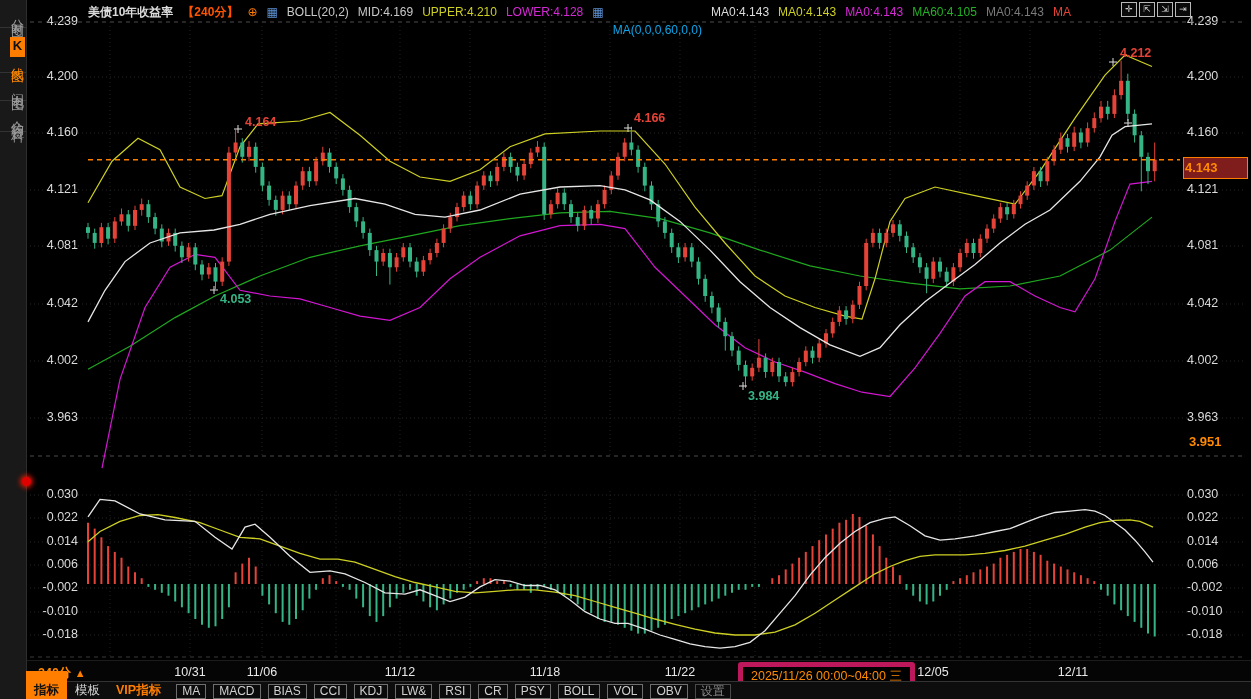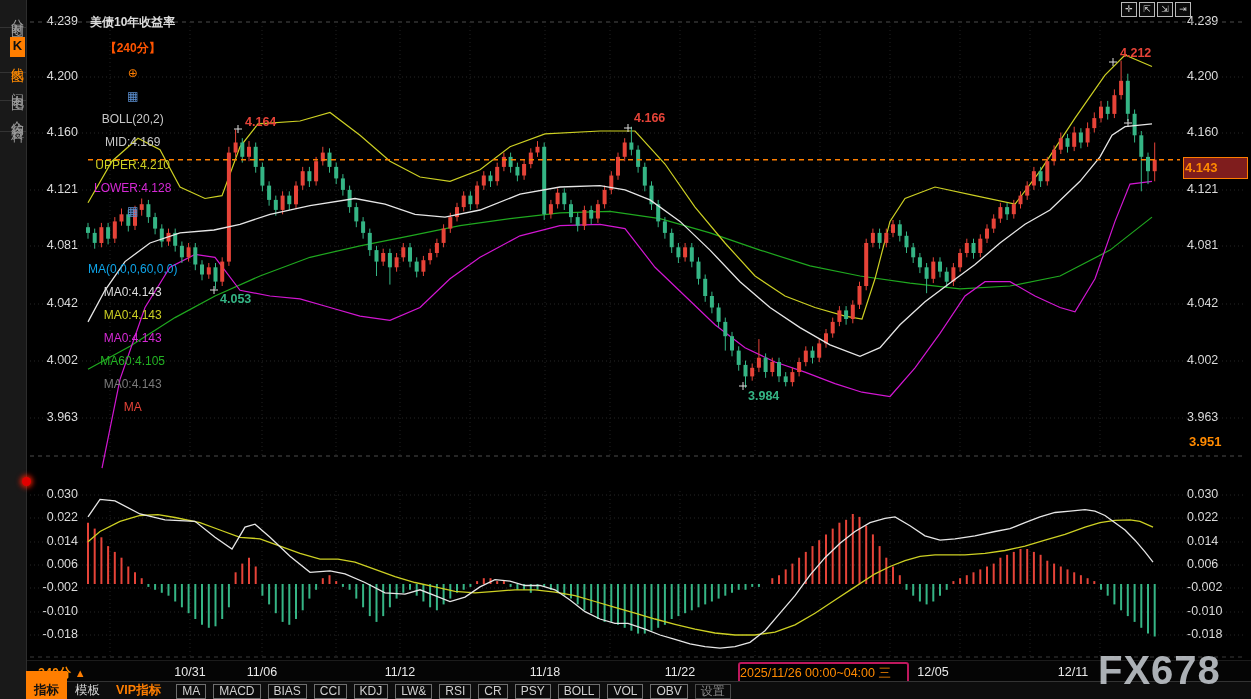--- a/index.html
+++ b/index.html
@@ -7,22 +7,22 @@
   #app{position:absolute;inset:0;width:1251px;height:699px;background:#000;}
   
   #sidebar{position:absolute;left:0;top:0;width:26px;height:699px;background:#191919;border-right:1px solid #2d2d2d;z-index:5;}
   .side-tab{writing-mode:vertical-rl;text-orientation:upright;display:block;width:100%;text-align:center;
     color:#9a9a9a;font-size:13px;padding:9px 0;letter-spacing:3px;border-bottom:1px solid #333;cursor:pointer;}
   .side-tab .k-first{background:#ff7e00;color:#111;font-weight:bold;padding:1px 0;}
   .side-tab.active{color:#ff8a00;}
   #blink-dot{position:absolute;left:22px;top:477px;width:9px;height:9px;border-radius:50%;
     background:#e00000;box-shadow:0 0 5px 2px rgba(255,30,0,.8);z-index:6;}
   
-  #topbar{position:absolute;left:88px;top:14px;height:16px;display:flex;align-items:center;gap:9px;
-    font-size:12px;white-space:nowrap;z-index:4;flex-direction:column;}
+  #topbar{position:absolute;left:88px;top:4px;height:16px;display:flex;align-items:center;gap:9px;
+    font-size:12px;white-space:nowrap;z-index:4;}
   #topbar span{display:inline-block;}
   #win-icons{position:absolute;left:1121px;top:2px;display:flex;gap:2px;z-index:4;}
   .win-icon{width:14px;height:13px;border:1px solid #b9b9b9;color:#cfcfcf;font-size:9px;line-height:12px;
     text-align:center;background:#0a0a0a;cursor:pointer;}
   
   .tick{position:absolute;font-size:12.5px;color:#dcdcdc;}
   .tick-l{right:1173px;text-align:right;}
   .tick-r{left:1187px;text-align:left;}
   #cur-price-box{position:absolute;left:1183px;top:157px;width:62px;height:20px;border:1px solid #ff7e00;
     background:#7f1d1d;color:#ff8a00;font-size:13px;font-weight:bold;line-height:20px;padding-left:1px;z-index:4;}
@@ -30,21 +30,21 @@
     font-weight:bold;z-index:4;padding:0 3px;}
   
   #macd-header{position:absolute;left:88px;top:471px;font-size:12.5px;display:flex;gap:14px;z-index:4;}
   
   #date-row{position:absolute;left:0;top:660px;width:1251px;height:21px;background:#050505;z-index:3;
     border-top:1px solid #1c1c1c;}
   .date-label{position:absolute;top:4px;transform:translateX(-50%);color:#e8e8e8;font-size:12.5px;font-weight:normal;}
   #period-footer{position:absolute;left:38px;top:4px;color:#ff8a00;font-size:12.5px;font-weight:bold;}
   #period-footer .tri{color:#ff7e00;font-size:11px;}
   #date-highlight{position:absolute;left:738px;top:1px;width:167px;height:19px;background:#000;
-    border:2px solid #be185d;border-radius:3px 3px 0 0;color:#ff8a00;font-size:12.5px;text-align:left;line-height:18px;}
+    border:5px solid #be185d;border-radius:3px 3px 0 0;color:#ff8a00;font-size:12.5px;text-align:center;line-height:18px;}
   
   #toolbar{position:absolute;left:26px;top:681px;width:1225px;height:18px;background:#0d0d0d;
     border-top:1px solid #333;display:flex;align-items:center;z-index:5;font-size:12.5px;}
   .tb-tab{padding:12px 8px;height:16px;line-height:15px;cursor:pointer;color:#d8d8d8;}
   .tb-tab.active{background:#ff7e00;color:#101010;font-weight:bold;}
   .tb-tab.vip{color:#ff7e00;font-weight:bold;}
   .tb-btn{border:1px solid #6e6e6e;color:#cfcfcf;background:#0b0b0b;height:13px;line-height:12px;
     padding:0 5px;margin-left:7px;font-size:12px;cursor:pointer;}
   .tb-btn.dim{color:#8a8a8a;border-color:#4a4a4a;}
   
@@ -723,15 +723,14 @@
       <div class="tb-btn">LW&amp;</div>
       <div class="tb-btn">RSI</div>
       <div class="tb-btn">CR</div>
       <div class="tb-btn">PSY</div>
       <div class="tb-btn">BOLL</div>
       <div class="tb-btn">VOL</div>
       <div class="tb-btn">OBV</div>
       <div class="tb-btn dim">设置</div>
     </div>
 
-  <div id="watermark">FX678</div>
 
 </div>
 
 </body></html>

